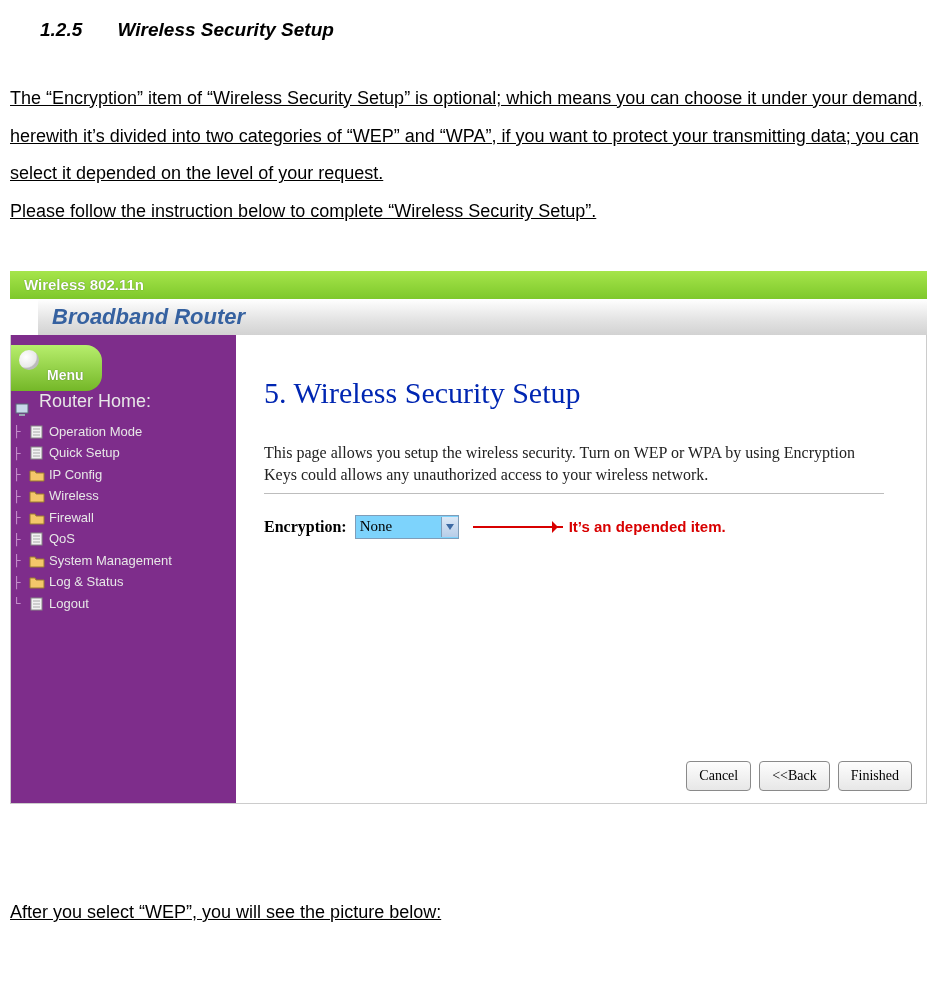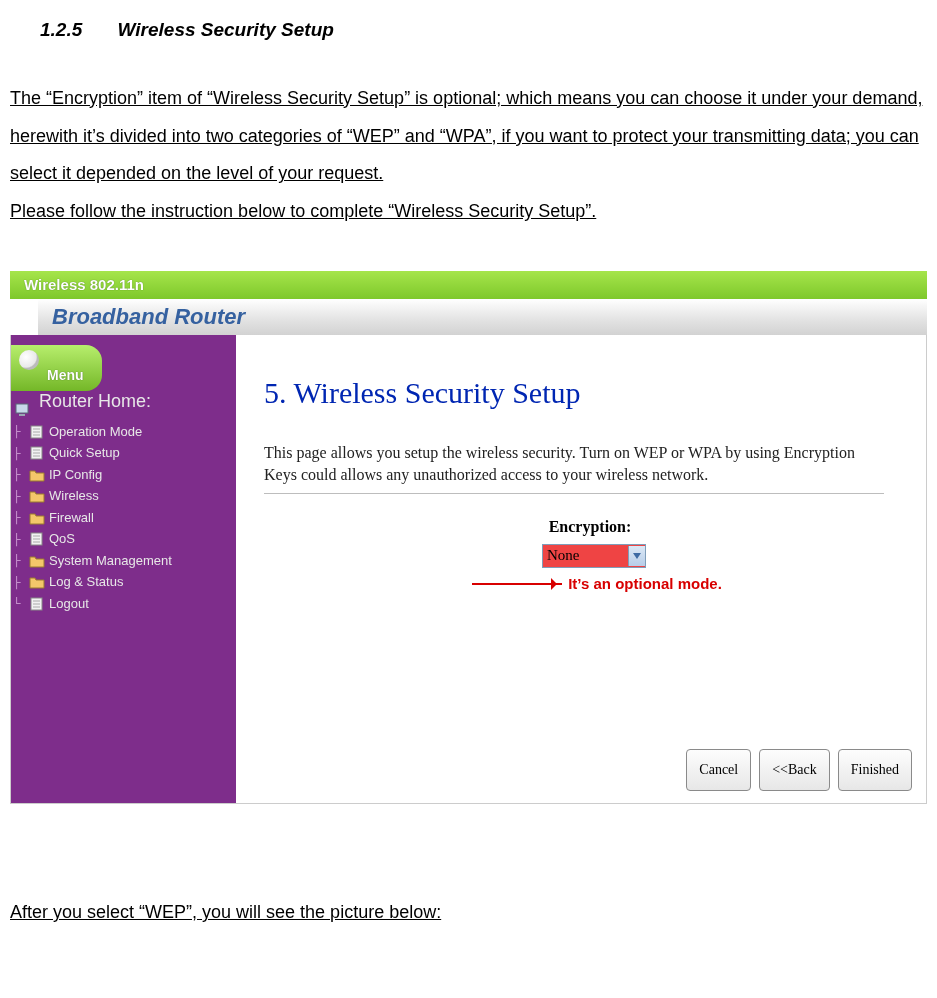--- a/index.html
+++ b/index.html
@@ -160,32 +160,31 @@
     border: none;
     border-top: 1px solid #bdbdbd;
     margin: 2px 0 16px 0;
     width: 620px;
   }
   .row-enc {
     display: flex;
     align-items: center;
     font-size: 16px;
     margin-top: 6px;
-    flex-direction: column;
   }
   .row-enc label {
     font-family: "Times New Roman", serif;
     font-weight: bold;
   }
   .select-box {
     margin-left: 8px;
     width: 98px;
     height: 22px;
     border: 1px solid #7f9db9;
-    background: #ef4444;
+    background: #7dd3fc;
     font-family: "Times New Roman", serif;
     font-size: 15px;
     padding-left: 4px;
     display: flex;
     align-items: center;
     justify-content: space-between;
   }
   .select-caret {
     width: 16px; height: 20px;
     background: linear-gradient(#dbe8f6,#b7cde8);
@@ -219,21 +218,21 @@
   .btnbar {
     position: absolute;
     right: 14px;
     bottom: 12px;
     display: flex;
     gap: 8px;
   }
   .btn {
     font-family: "Times New Roman", serif;
     font-size: 14px;
-    padding: 12px 12px;
+    padding: 6px 12px;
     background: linear-gradient(#fdfdfd,#e7e7e7);
     border: 1px solid #8a8a8a;
     border-radius: 4px;
   }
 </style>
 </head>
 <body>
 
 <div class="page">
 
@@ -370,21 +369,21 @@
           <div class="select-box">
             <span>None</span>
             <span class="select-caret">
               <svg width="8" height="6">
                   <polygon points="0,0 8,0 4,6" fill="#3d6aa3"></polygon>
                 </svg>
             </span>
           </div>
           <div class="annot">
             <div class="arrow"></div>
-            <span class="annot-text">It’s an optional mode.</span>
+            <span class="annot-text">It’s an depended item.</span>
           </div>
         </div>
 
         <div class="btnbar">
           <button class="btn">Cancel</button>
           <button class="btn">&lt;&lt;Back</button>
           <button class="btn">Finished</button>
         </div>
       </div>
     </div>

